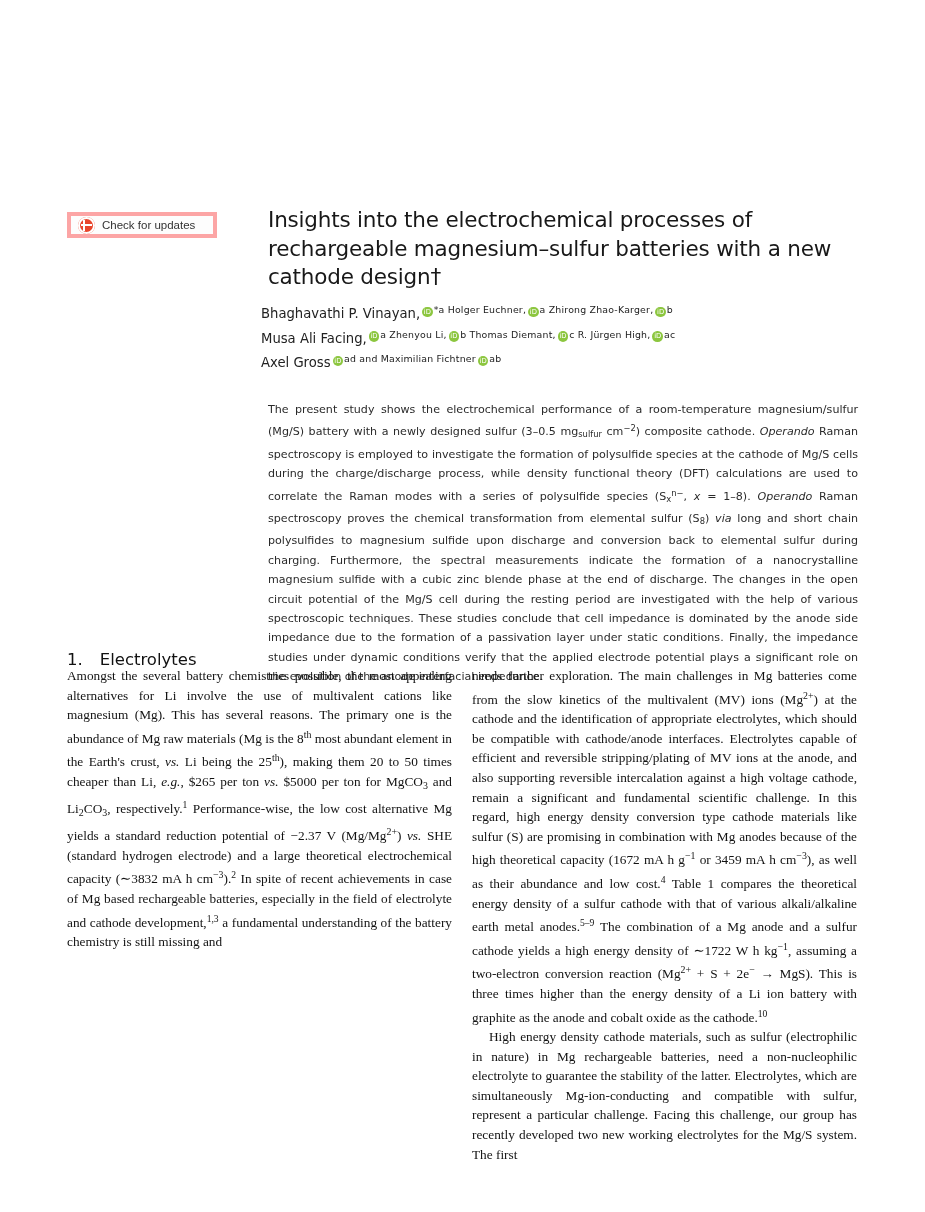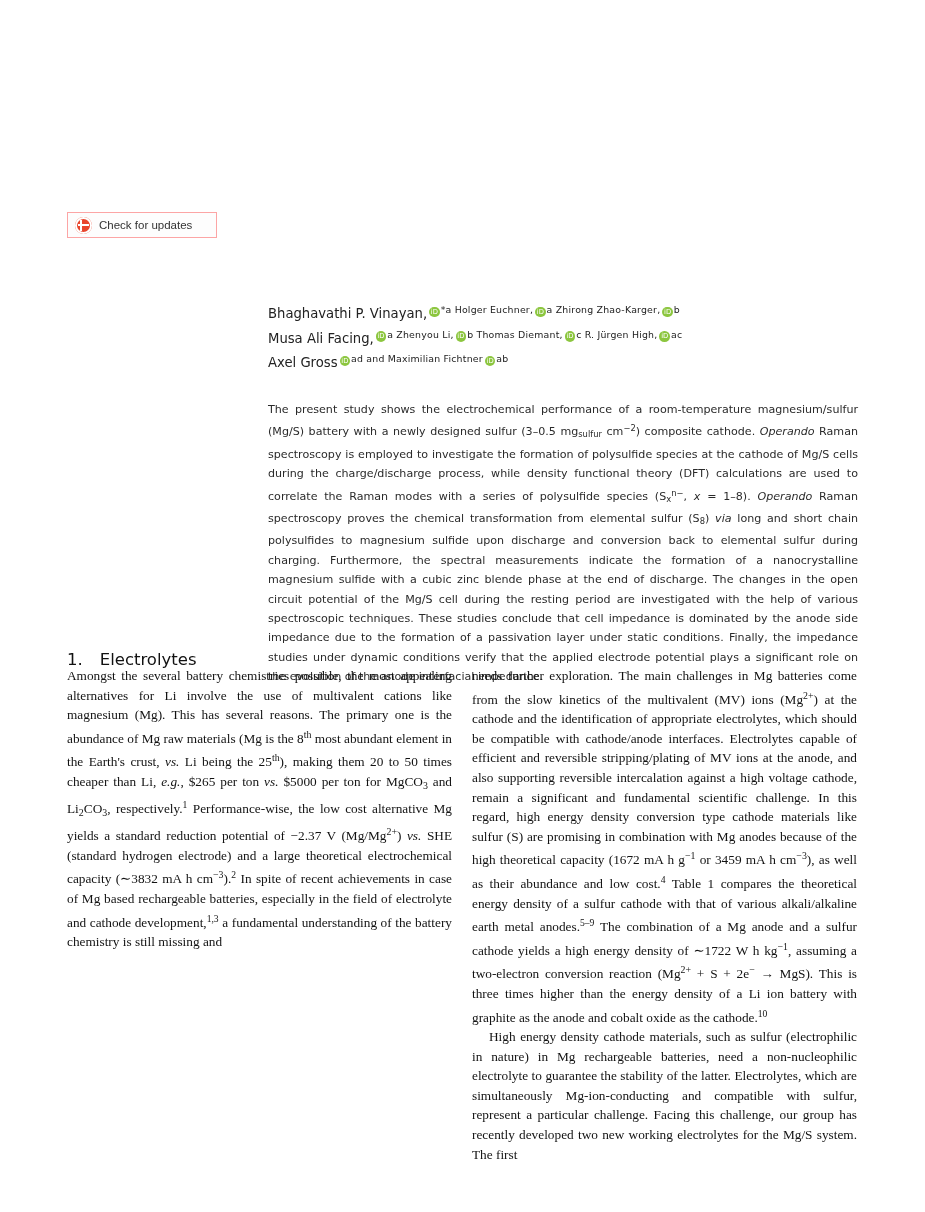--- a/index.html
+++ b/index.html
@@ -22,21 +22,21 @@
     height: 1212px;
   }
 
   
   .updates-badge {
     position: absolute;
     left: 67px;
     top: 212px;
     width: 150px;
     height: 26px;
-    border: 1px solid #fca5a5;
+    border: 4px solid #fca5a5;
     background: #fdfdfd;
     display: flex;
     align-items: center;
     box-sizing: border-box;
     padding-left: 7px;
   }
   .updates-badge .crossmark {
     width: 17px; height: 17px;
     border-radius: 50%;
     background: #e8452c;
@@ -79,21 +79,21 @@
     line-height: 28.5px;
     font-weight: normal;
     color: #181818;
     letter-spacing: -0.2px;
     margin: 0;
   }
 
   
   .authors {
     position: absolute;
-    left: 268px;
+    left: 261px;
     top: 300px;
     width: 592px;
     font-family: "DejaVu Sans", sans-serif;
     font-size: 13.2px;
     line-height: 20.5px;
     color: #222222;
   }
   .orcid {
     display: inline-block;
     width: 10.5px;
@@ -186,20 +186,23 @@
 </head>
 <body>
 
 <div class="page">
 
   <div class="updates-badge">
     <span class="crossmark"></span>
     <span class="badge-label">Check for updates</span>
   </div>
 
+  <div class="title-block">
+    <h1 class="paper-title">Insights into the electrochemical processes of rechargeable magnesium–sulfur batteries with a new cathode design†</h1>
+  </div>
 
   <div class="authors">
     <span>Bhaghavathi P. Vinayan,</span><span class="orcid"></span><span class="sup">*a Holger Euchner,</span><span class="orcid"></span><span class="sup">a Zhirong Zhao-Karger,</span><span class="orcid"></span><span class="sup">b</span><br>
     <span>Musa Ali Facing,</span><span class="orcid"></span><span class="sup">a Zhenyou Li,</span><span class="orcid"></span><span class="sup">b Thomas Diemant,</span><span class="orcid"></span><span class="sup">c R. Jürgen High,</span><span class="orcid"></span><span class="sup">ac</span><br>
     <span>Axel Gross</span><span class="orcid"></span><span class="sup">ad and Maximilian Fichtner</span><span class="orcid"></span><span class="sup">ab</span>
   </div>
 
   <div class="abstract">
     <span>The present study shows the electrochemical performance of a room-temperature magnesium/sulfur (Mg/S) battery with a newly designed sulfur (3–0.5 mg</span><span class="sub">sulfur</span><span> cm</span><span class="sup-s">−2</span><span>) composite cathode. </span><i>Operando</i><span> Raman spectroscopy is employed to investigate the formation of polysulfide species at the cathode of Mg/S cells during the charge/discharge process, while density functional theory (DFT) calculations are used to correlate the Raman modes with a series of polysulfide species (S</span><span class="sub">x</span><span class="sup-s">n−</span><span>, </span><i>x</i><span> = 1–8). </span><i>Operando</i><span> Raman spectroscopy proves the chemical transformation from elemental sulfur (S</span><span class="sub">8</span><span>) </span><i>via</i><span> long and short chain polysulfides to magnesium sulfide upon discharge and conversion back to elemental sulfur during charging. Furthermore, the spectral measurements indicate the formation of a nanocrystalline magnesium sulfide with a cubic zinc blende phase at the end of discharge. The changes in the open circuit potential of the Mg/S cell during the resting period are investigated with the help of various spectroscopic techniques. These studies conclude that cell impedance is dominated by the anode side impedance due to the formation of a passivation layer under static conditions. Finally, the impedance studies under dynamic conditions verify that the applied electrode potential plays a significant role on the evolution of the anode interfacial impedance.</span>
   </div>

